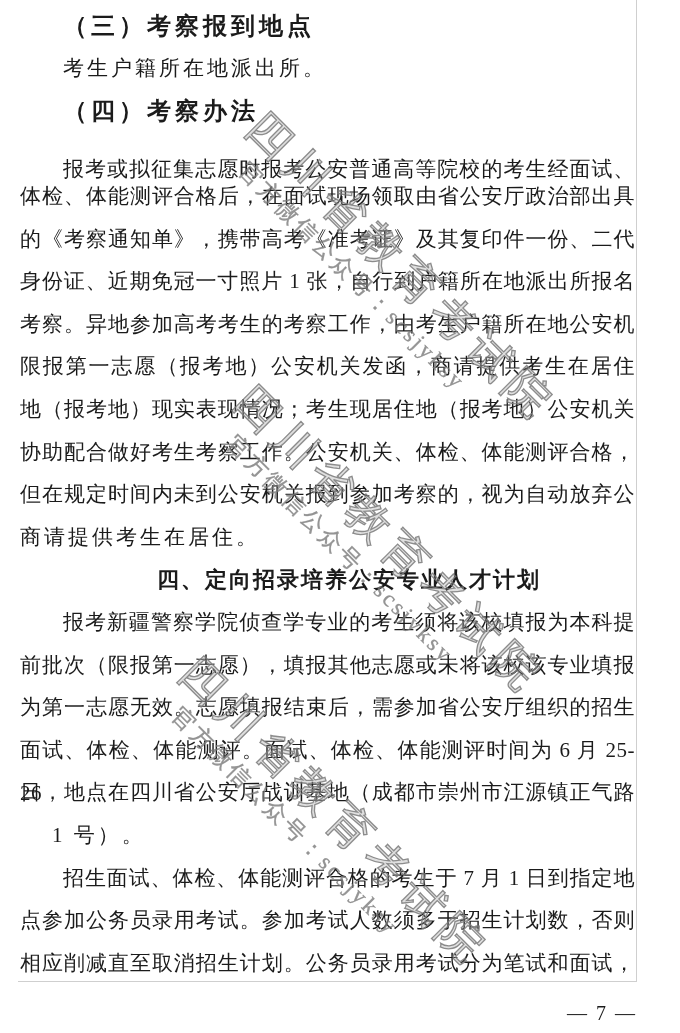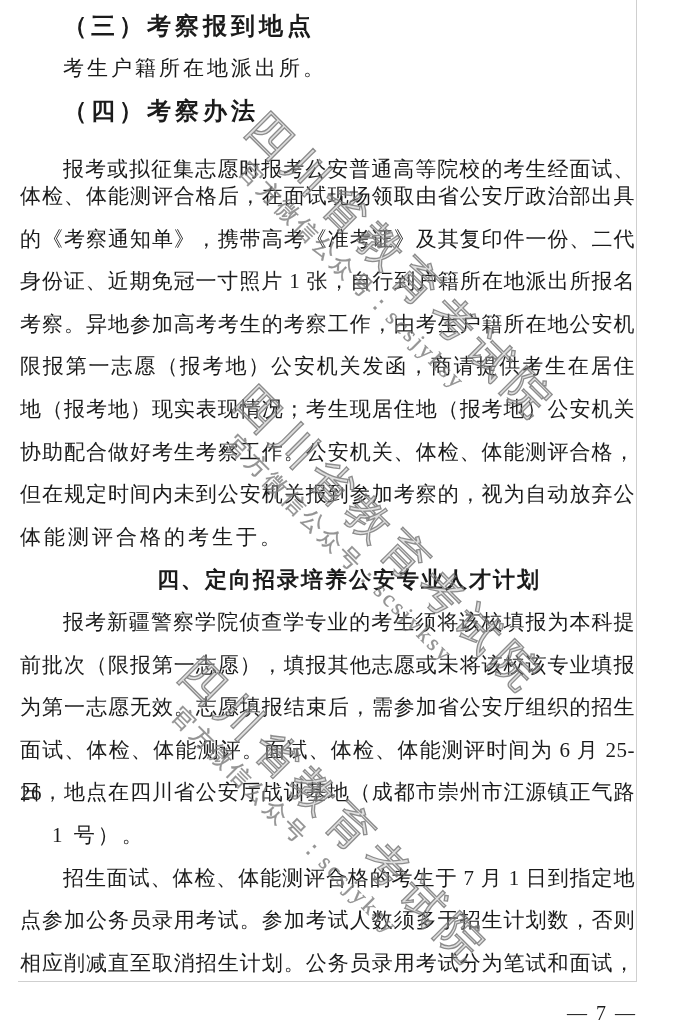--- a/index.html
+++ b/index.html
@@ -95,21 +95,21 @@
       <div class="l h-kai" style="top: 90px;">（四）考察办法</div>
       <div class="l p-start" style="top: 148px;">报考或拟征集志愿时报考公安普通高等院校的考生经面试、</div>
       <div class="l p-mid" style="top: 175px;">体检、体能测评合格后，在面试现场领取由省公安厅政治部出具</div>
       <div class="l p-mid" style="top: 218px;">的《考察通知单》，携带高考《准考证》及其复印件一份、二代</div>
       <div class="l p-mid" style="top: 260px;">身份证、近期免冠一寸照片 1 张，自行到户籍所在地派出所报名</div>
       <div class="l p-mid" style="top: 303px;">考察。异地参加高考考生的考察工作，由考生户籍所在地公安机</div>
       <div class="l p-mid" style="top: 345px;">限报第一志愿（报考地）公安机关发函，商请提供考生在居住</div>
       <div class="l p-mid" style="top: 388px;">地（报考地）现实表现情况；考生现居住地（报考地）公安机关</div>
       <div class="l p-mid" style="top: 431px;">协助配合做好考生考察工作。公安机关、体检、体能测评合格，</div>
       <div class="l p-mid" style="top: 473px;">但在规定时间内未到公安机关报到参加考察的，视为自动放弃公</div>
-      <div class="l p-end" style="top: 516px;">体能测评合格的考生于。</div>
+      <div class="l p-end" style="top: 516px;">商请提供考生在居住。</div>
       <div class="l h-hei" style="top: 558px; text-align: center;">四、定向招录培养公安专业人才计划</div>
       <div class="l p-start" style="top: 601px;">报考新疆警察学院侦查学专业的考生须将该校填报为本科提</div>
       <div class="l p-mid" style="top: 644px;">前批次（限报第一志愿），填报其他志愿或未将该校该专业填报</div>
       <div class="l p-mid" style="top: 686px;">为第一志愿无效。志愿填报结束后，需参加省公安厅组织的招生</div>
       <div class="l p-mid" style="top: 729px;">面试、体检、体能测评。面试、体检、体能测评时间为 6 月 25-26</div>
       <div class="l p-mid" style="top: 771px;">日，地点在四川省公安厅战训基地（成都市崇州市江源镇正气路</div>
       <div class="l p-end" style="top: 814px; margin-left: 32px;">1 号）。</div>
       <div class="l p-start" style="top: 857px;">招生面试、体检、体能测评合格的考生于 7 月 1 日到指定地</div>
       <div class="l p-mid" style="top: 899px;">点参加公务员录用考试。参加考试人数须多于招生计划数，否则</div>
       <div class="l p-mid" style="top: 942px;">相应削减直至取消招生计划。公务员录用考试分为笔试和面试，</div>

